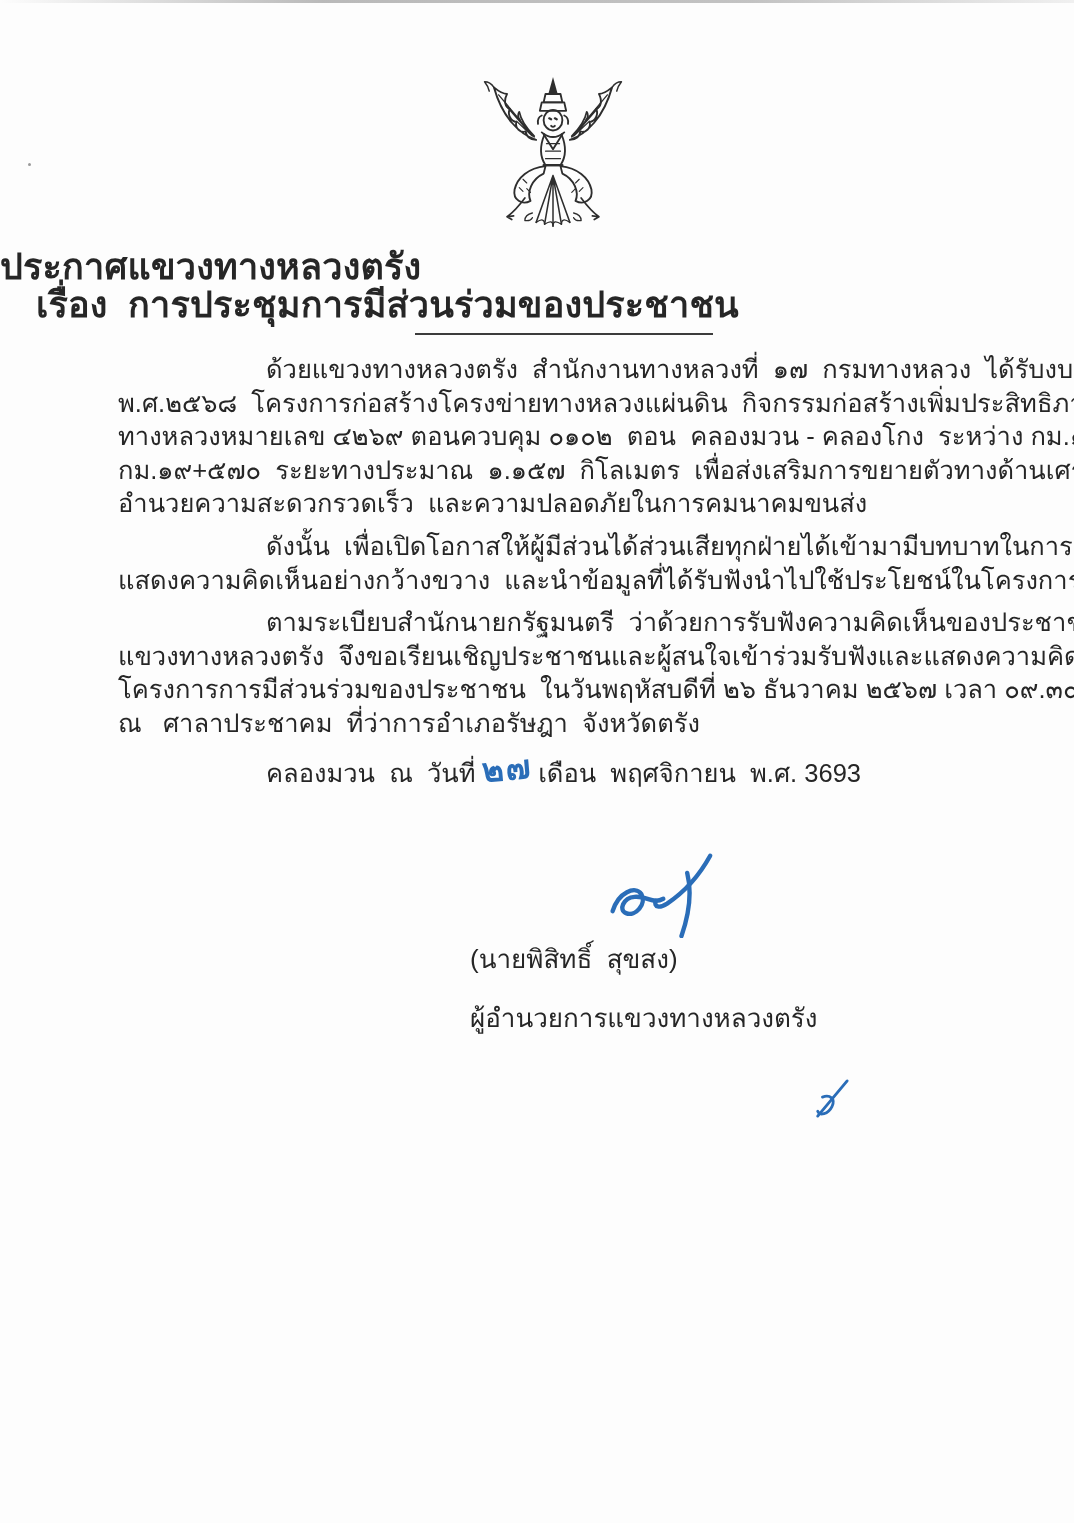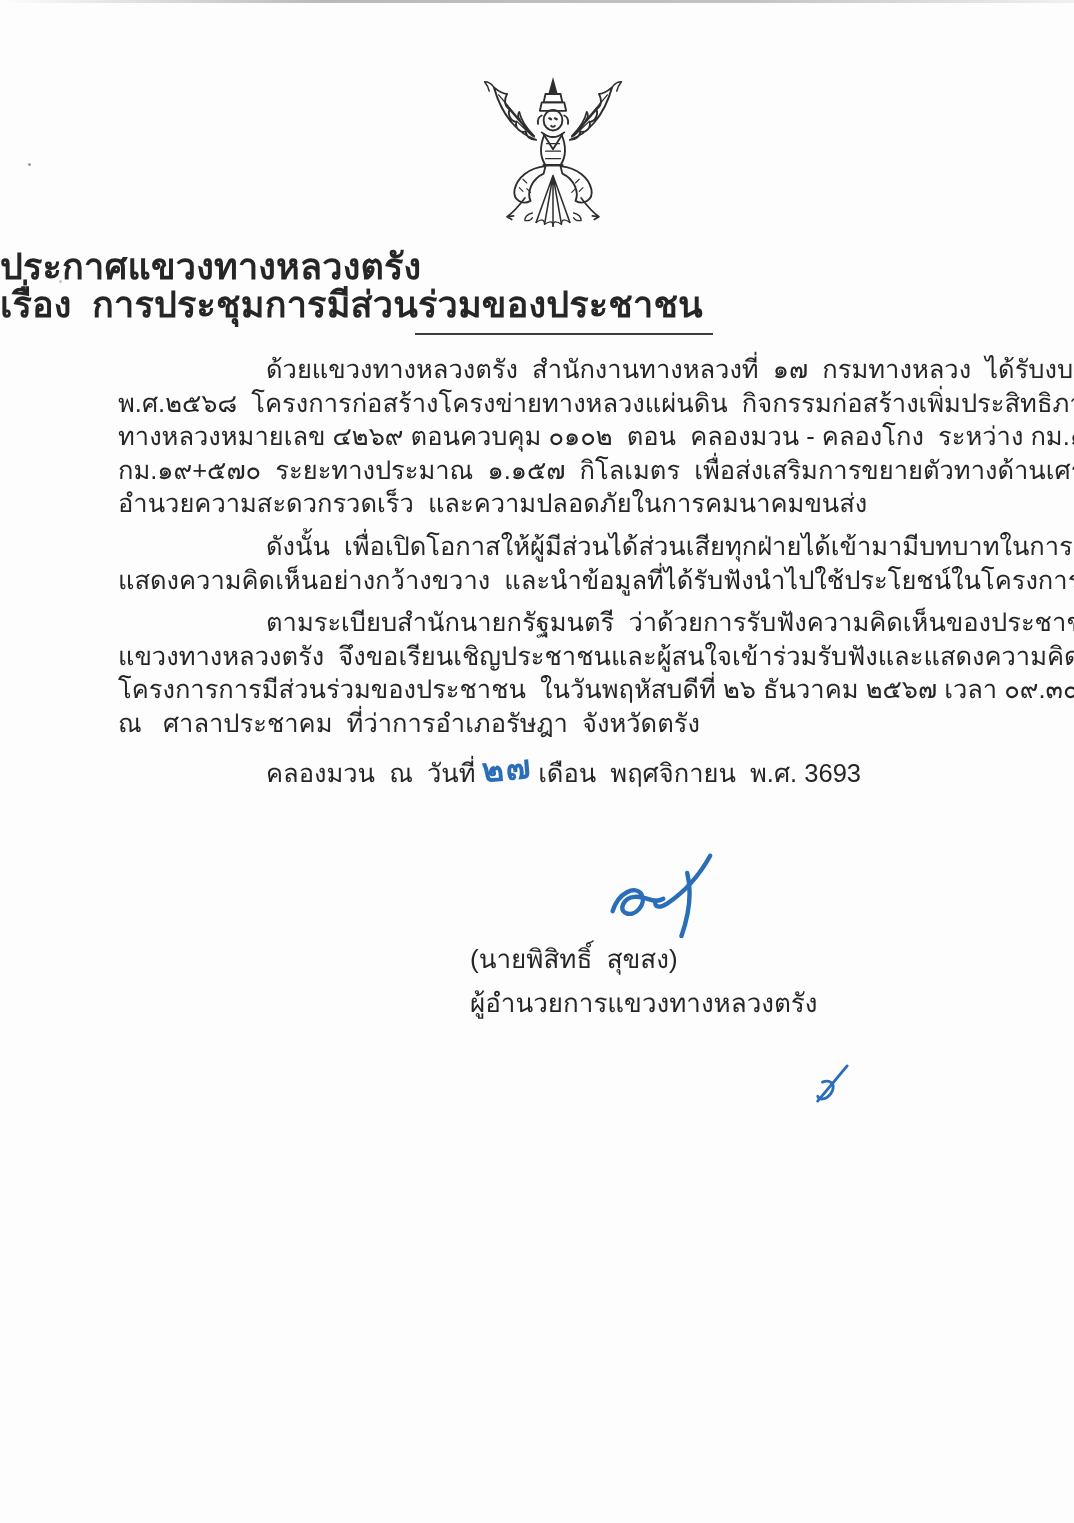--- a/index.html
+++ b/index.html
@@ -25,21 +25,21 @@
   .emblem {
     position:absolute; top:74px; left:478px; width:150px; height:158px;
   }
 
   .doc-title {
     position:absolute; left:0; width:100%;
     text-align:left; font-size:36px; font-weight:bold;
     white-space:pre; letter-spacing:.2px;
   }
   .doc-title.line1 { top:238px; }
-  .doc-title.line2 { top:276px; }
+  .doc-title.line2 { top:276px;padding-left:36px; }
 
   .divider {
     position:absolute; top:333px; left:415px; width:298px;
     border-top:2px solid #3c3c3c;
   }
 
   .body-text {
     position:absolute; top:353px; left:118px; width:880px;
     font-size:25.5px; line-height:33.6px;
   }
@@ -62,21 +62,21 @@
     padding:0 6px;
     letter-spacing:2px;
   }
 
   .signoff {
     position:absolute; top:850px; left:470px; width:340px;
     text-align:left; font-size:26px;
   }
   .sig-ink { display:block; margin:0 auto; transform:translateX(30px); }
   .sig-name { margin-top:0px; white-space:pre; }
-  .sig-title { margin-top:3px; position:relative; display:inline-block; white-space:pre;font-family:Liberation Mono, monospace; }
+  .sig-title { margin-top:18px; position:relative; display:inline-block; white-space:pre;font-family:Liberation Mono, monospace; }
   .initial-ink { position:absolute; right:-32px; bottom:-22px; }
 </style>
 </head>
 <body>
 
 <div class="page">
   <div class="scan-edge-top"></div>
   <div class="speck speck1"></div>
   <div class="speck speck2"></div>
 

